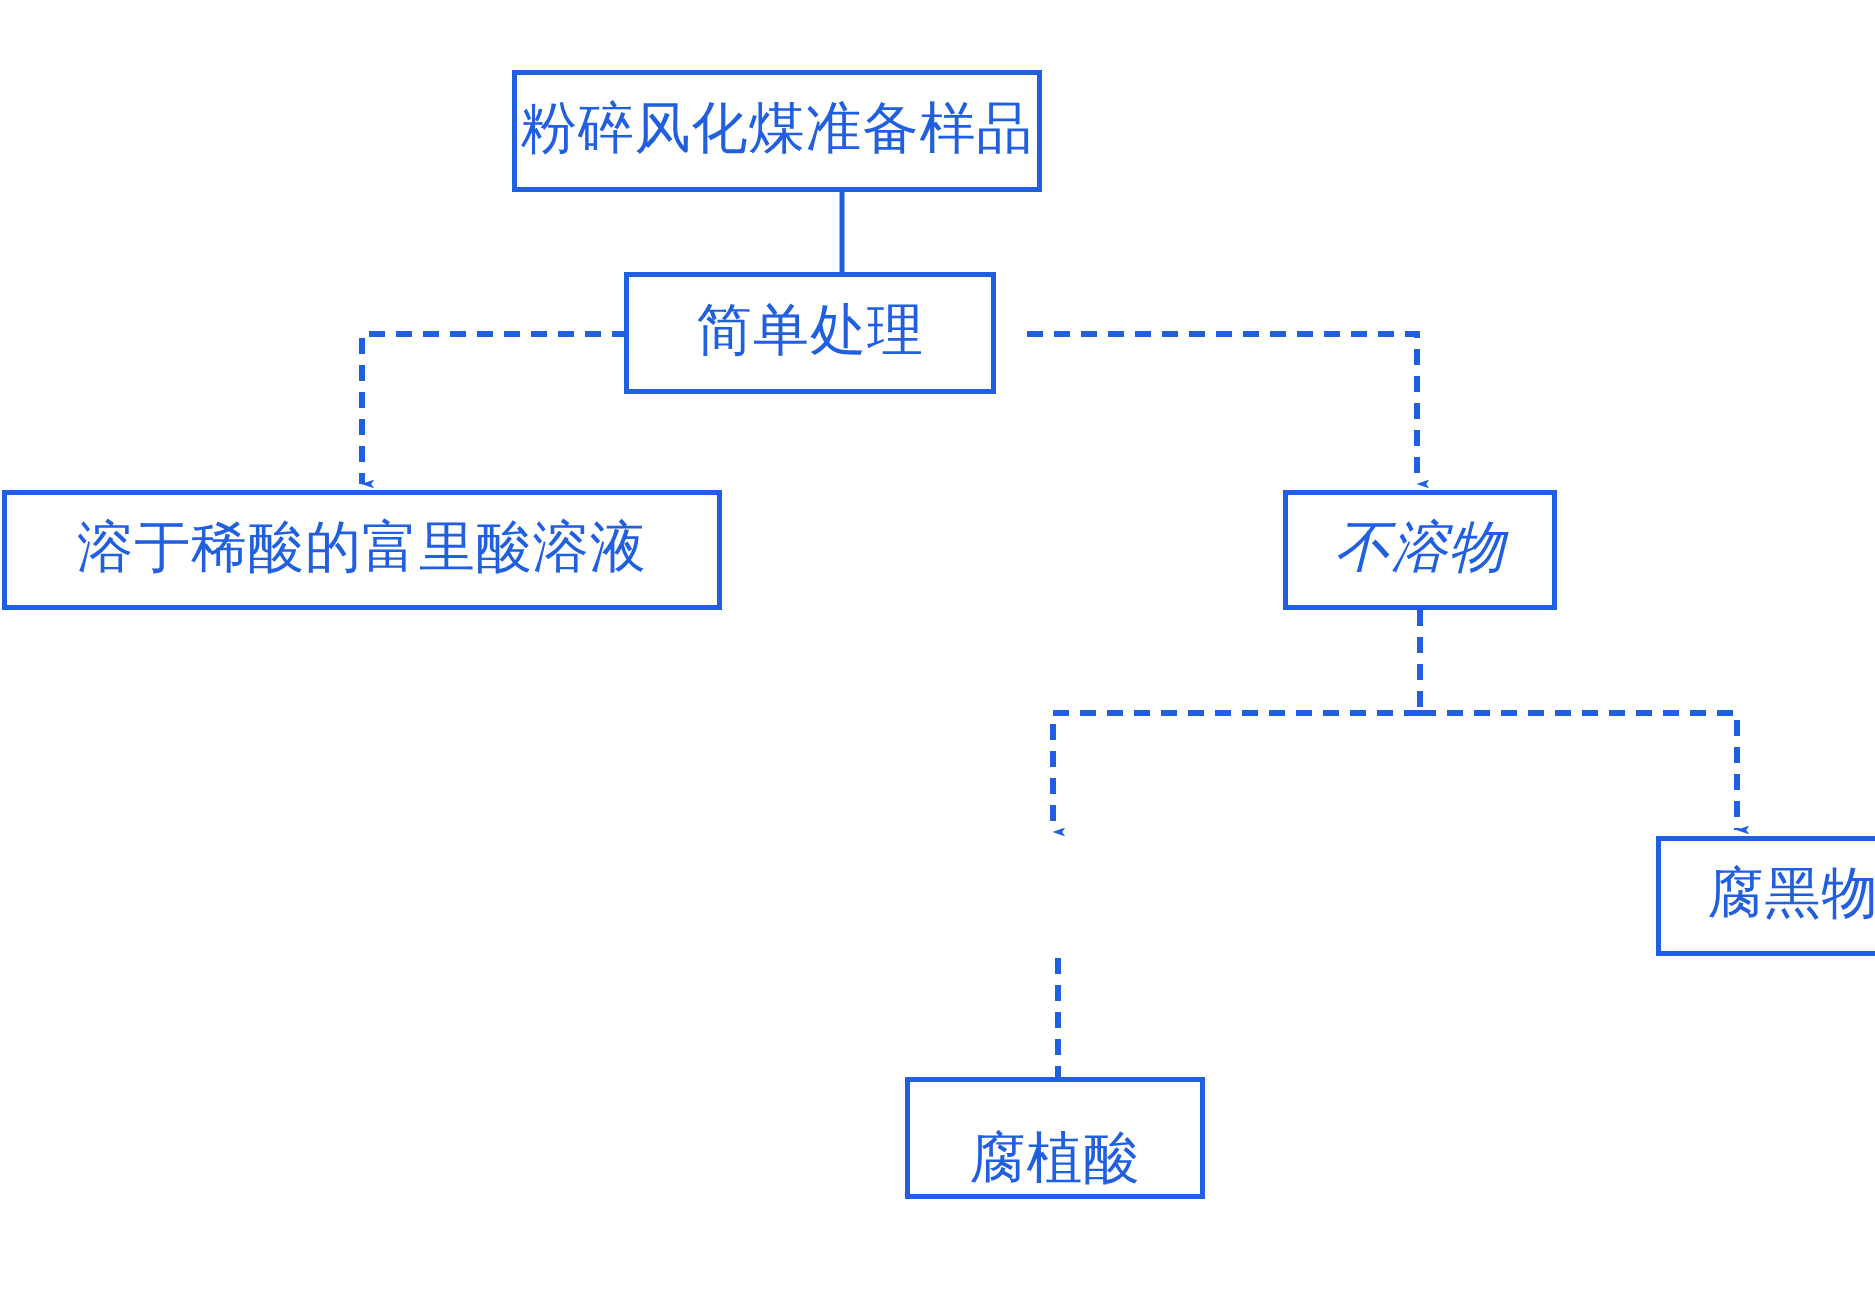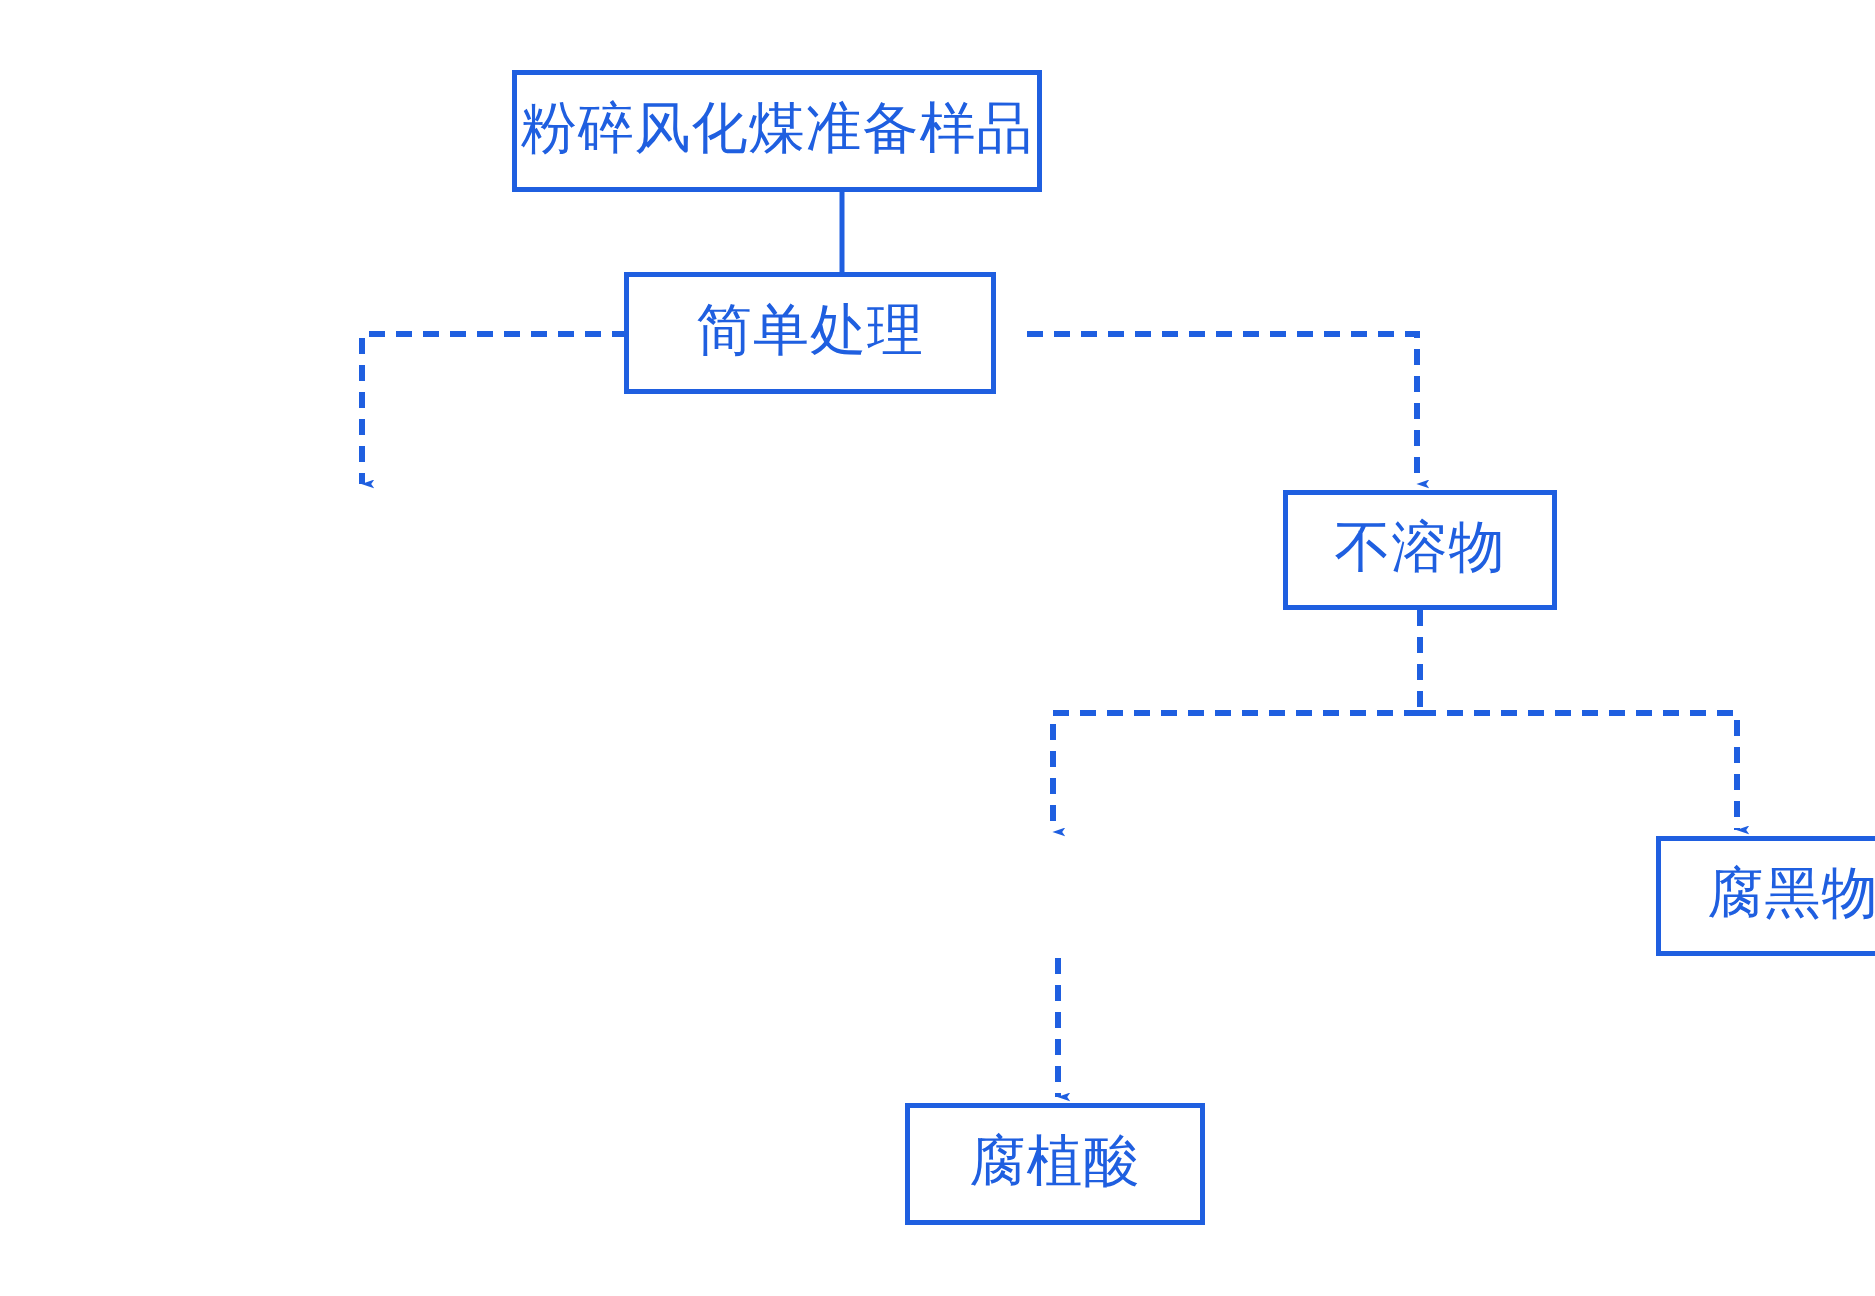--- a/index.html
+++ b/index.html
@@ -43,24 +43,24 @@
     display: block;
     color: #1f5fe0;
     font-size: 56px;
     line-height: 1.05;
     padding-bottom: 6px;
   }
   
   #node-sample        { left: 512px;  top: 70px;   width: 530px; height: 122px; }
   #node-pretreat      { left: 624px;  top: 272px;  width: 372px; height: 122px; }
   #node-fulvic        { left: 2px;    top: 490px;  width: 720px; height: 120px; }
-  #node-insoluble     { left: 1283px; top: 490px;  width: 274px; height: 120px; }
+  #node-insoluble     { left: 1283px; top: 490px;  width: 274px; height: 120px; font-style: italic; }
   #node-humic-alkali  { left: 740px;  top: 838px;  width: 537px; height: 120px; }
   #node-humin         { left: 1656px; top: 836px;  width: 274px; height: 120px; }
-  #node-humic-acid    { left: 905px;  top: 1103px; width: 300px; height: 122px; }
+  #node-humic-acid    { left: 905px;  top: 1077px; width: 300px; height: 122px; align-items: flex-end; }
 </style>
 </head>
 <body>
 
 <div id="canvas">
 
   <svg id="edges" viewBox="0 0 1875 1296" width="1875" height="1296" xmlns="http://www.w3.org/2000/svg">
     <defs>
       <marker id="arrowhead" markerWidth="9" markerHeight="13" refX="4.5" refY="12.4" orient="auto" markerUnits="userSpaceOnUse">
         <path d="M 4.5 13 L 0 0 L 4.5 3.2 L 9 0 Z" fill="#1f5fe0"></path>
@@ -83,20 +83,23 @@
   </svg>
 
   <div class="node" id="node-sample">
     <span class="node-label">粉碎风化煤准备样品</span>
   </div>
 
   <div class="node" id="node-pretreat">
     <span class="node-label">简单处理</span>
   </div>
 
+  <div class="node" id="node-fulvic">
+    <span class="node-label">溶于稀酸的富里酸溶液</span>
+  </div>
 
   <div class="node" id="node-insoluble">
     <span class="node-label">不溶物</span>
   </div>
 
 
   <div class="node" id="node-humin">
     <span class="node-label">腐黑物</span>
   </div>
 

